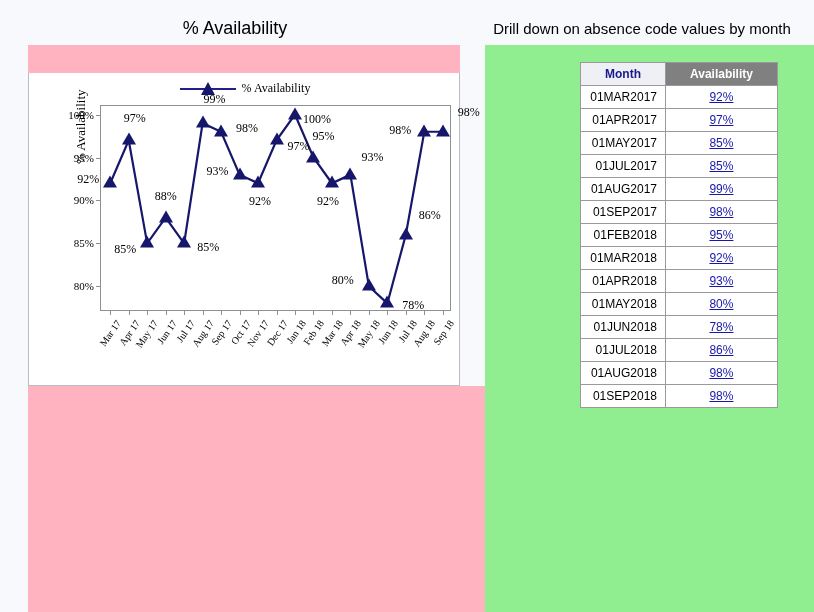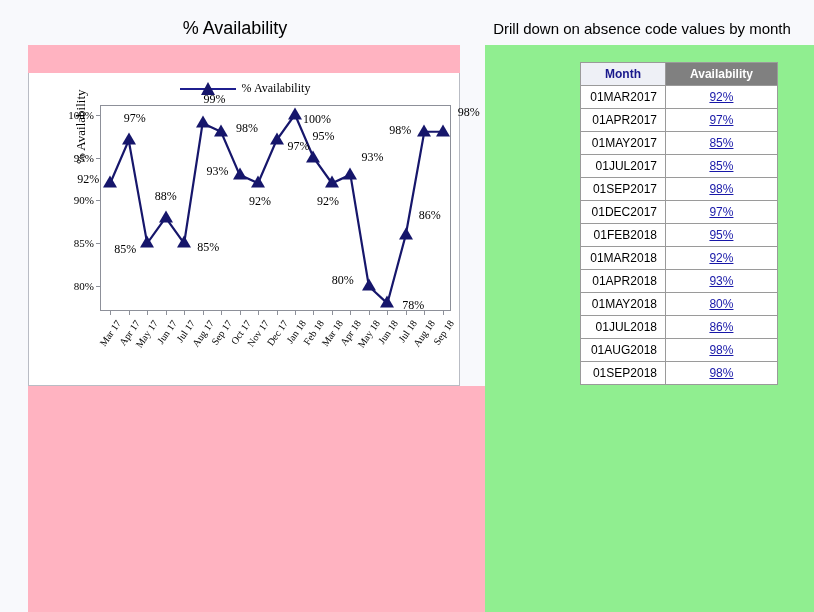--- a/index.html
+++ b/index.html
@@ -283,42 +283,46 @@
             </tr>
             <tr>
               <td class="month-cell">01MAY2017</td>
               <td class="avail-cell"><a>85%</a></td>
             </tr>
             <tr>
               <td class="month-cell">01JUL2017</td>
               <td class="avail-cell"><a>85%</a></td>
             </tr>
             <tr>
+              <td class="month-cell">01AUG2017</td>
+              <td class="avail-cell"><a>99%</a></td>
+            </tr>
+            <tr>
               <td class="month-cell">01SEP2017</td>
               <td class="avail-cell"><a>98%</a></td>
             </tr>
             <tr>
-              <td class="month-cell">01DEC2017</td>
-              <td class="avail-cell"><a>97%</a></td>
-            </tr>
-            <tr>
               <td class="month-cell">01FEB2018</td>
               <td class="avail-cell"><a>95%</a></td>
             </tr>
             <tr>
               <td class="month-cell">01MAR2018</td>
               <td class="avail-cell"><a>92%</a></td>
             </tr>
             <tr>
               <td class="month-cell">01APR2018</td>
               <td class="avail-cell"><a>93%</a></td>
             </tr>
             <tr>
               <td class="month-cell">01MAY2018</td>
               <td class="avail-cell"><a>80%</a></td>
+            </tr>
+            <tr>
+              <td class="month-cell">01JUN2018</td>
+              <td class="avail-cell"><a>78%</a></td>
             </tr>
             <tr>
               <td class="month-cell">01JUL2018</td>
               <td class="avail-cell"><a>86%</a></td>
             </tr>
             <tr>
               <td class="month-cell">01AUG2018</td>
               <td class="avail-cell"><a>98%</a></td>
             </tr>
             <tr>

